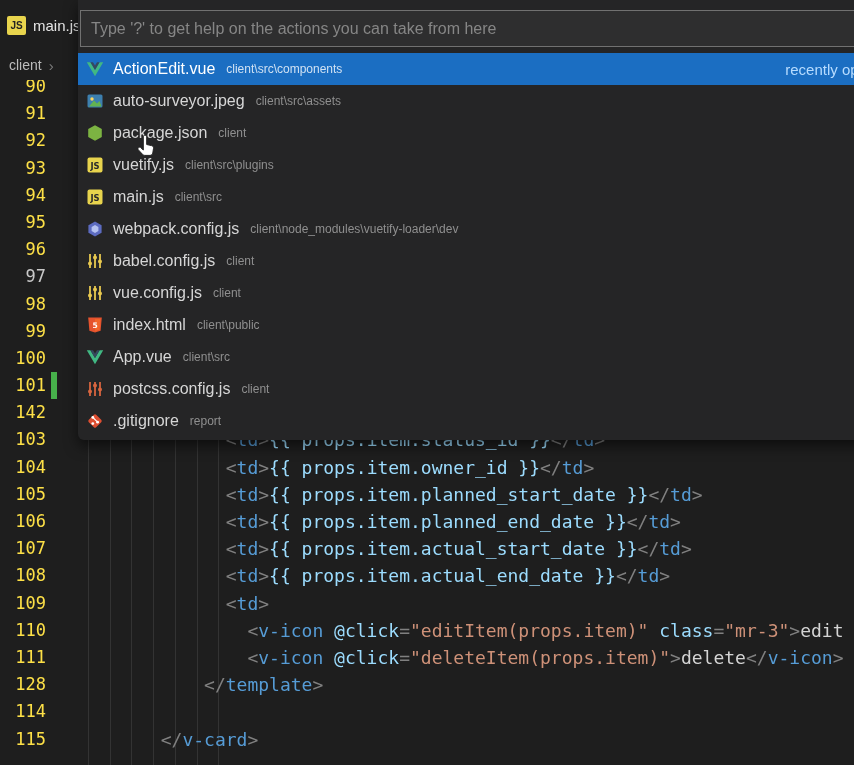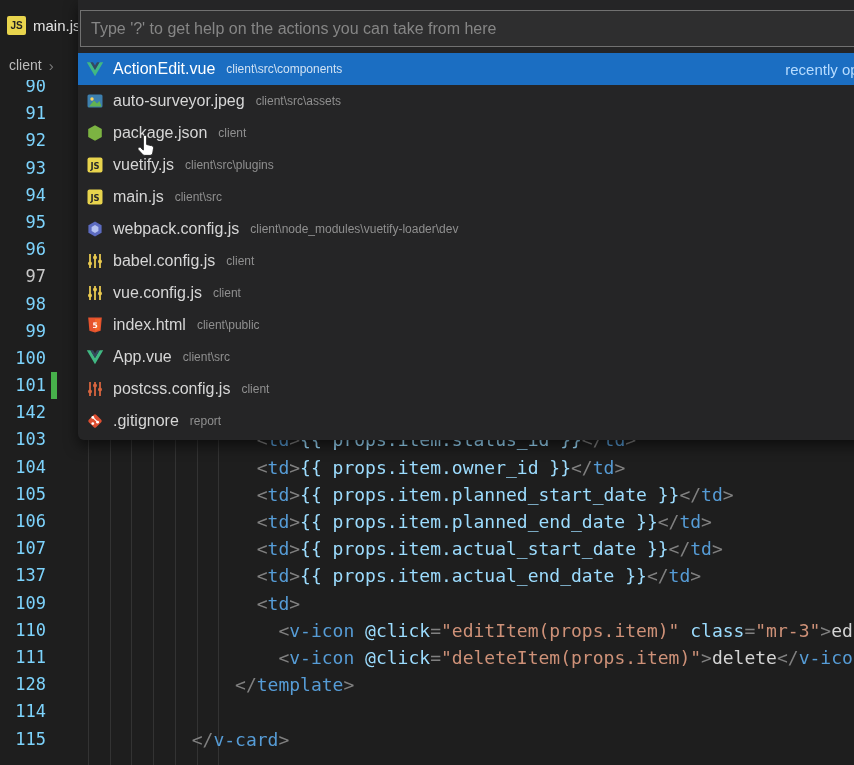--- a/index.html
+++ b/index.html
@@ -14,25 +14,25 @@
     display:flex;align-items:center;justify-content:center;border-radius:2px;flex:none}
   
   .breadcrumb{position:absolute;top:50px;left:0;width:78px;height:30px;background:#1e1e1e;z-index:5;
     display:flex;align-items:center;padding-left:9px;color:#bcbcbc;font-size:14px;gap:7px;box-sizing:border-box}
   .chev{color:#7a7a7a;font-size:15px}
   
   .editor{position:absolute;top:73px;left:0;width:100%;bottom:0;z-index:1;
     font-family:"DejaVu Sans Mono",monospace;font-size:18px;color:#d4d4d4}
   .guide{position:absolute;top:0;bottom:0;width:1px;background:#333333}
   .eline{display:flex;height:27.2px;line-height:27.2px}
-  .ln{width:46px;text-align:right;color:#7dd3fc;flex:none;font-size:17px}
+  .ln{width:46px;text-align:right;color:#fde047;flex:none;font-size:17px}
   .ln.act{color:#c8c8c8}
   .mk{width:6px;margin-left:5px;flex:none}
   .mk.add{background:var(--marker,#47b04b)}
-  .code{white-space:pre;margin-left:48px;position:relative;z-index:2}
+  .code{white-space:pre;margin-left:17px;position:relative;z-index:2}
   .tk-p{color:#808080}.tk-t{color:#569cd6}.tk-a{color:#9cdcfe}
   .tk-s{color:#ce9178}.tk-x{color:#d4d4d4}.tk-i{color:#9cdcfe}
   
   .qo{position:absolute;left:78px;top:0;width:830px;height:440px;background:var(--qobg,#252526);z-index:10;
     box-shadow:0 6px 14px rgba(0,0,0,.55);border-radius:0 0 6px 6px;padding-top:10px;box-sizing:border-box}
   .qo input{display:block;margin-left:2px;width:calc(100% - 5px);height:37px;background:#2e2e2f;
     border:1px solid #717171;color:#dddddd;font-size:16px;padding:0 10px;box-sizing:border-box;outline:none;
     font-family:"Liberation Sans",sans-serif}
   .qo input::placeholder{color:#868686}
   .qlist{margin-top:6px}
@@ -157,21 +157,21 @@
         <span class="ln">106</span>
         <span class="mk"></span>
         <span class="code"><span class="tk-p">              </span><span class="tk-p">&lt;</span><span class="tk-t">td</span><span class="tk-p">&gt;</span><span class="tk-i">{{ props.item.planned_end_date }}</span><span class="tk-p">&lt;/</span><span class="tk-t">td</span><span class="tk-p">&gt;</span></span>
       </div>
       <div class="eline">
         <span class="ln">107</span>
         <span class="mk"></span>
         <span class="code"><span class="tk-p">              </span><span class="tk-p">&lt;</span><span class="tk-t">td</span><span class="tk-p">&gt;</span><span class="tk-i">{{ props.item.actual_start_date }}</span><span class="tk-p">&lt;/</span><span class="tk-t">td</span><span class="tk-p">&gt;</span></span>
       </div>
       <div class="eline">
-        <span class="ln">137</span>
+        <span class="ln">108</span>
         <span class="mk"></span>
         <span class="code"><span class="tk-p">              </span><span class="tk-p">&lt;</span><span class="tk-t">td</span><span class="tk-p">&gt;</span><span class="tk-i">{{ props.item.actual_end_date }}</span><span class="tk-p">&lt;/</span><span class="tk-t">td</span><span class="tk-p">&gt;</span></span>
       </div>
       <div class="eline">
         <span class="ln">109</span>
         <span class="mk"></span>
         <span class="code"><span class="tk-p">              </span><span class="tk-p">&lt;</span><span class="tk-t">td</span><span class="tk-p">&gt;</span></span>
       </div>
       <div class="eline">
         <span class="ln">110</span>

